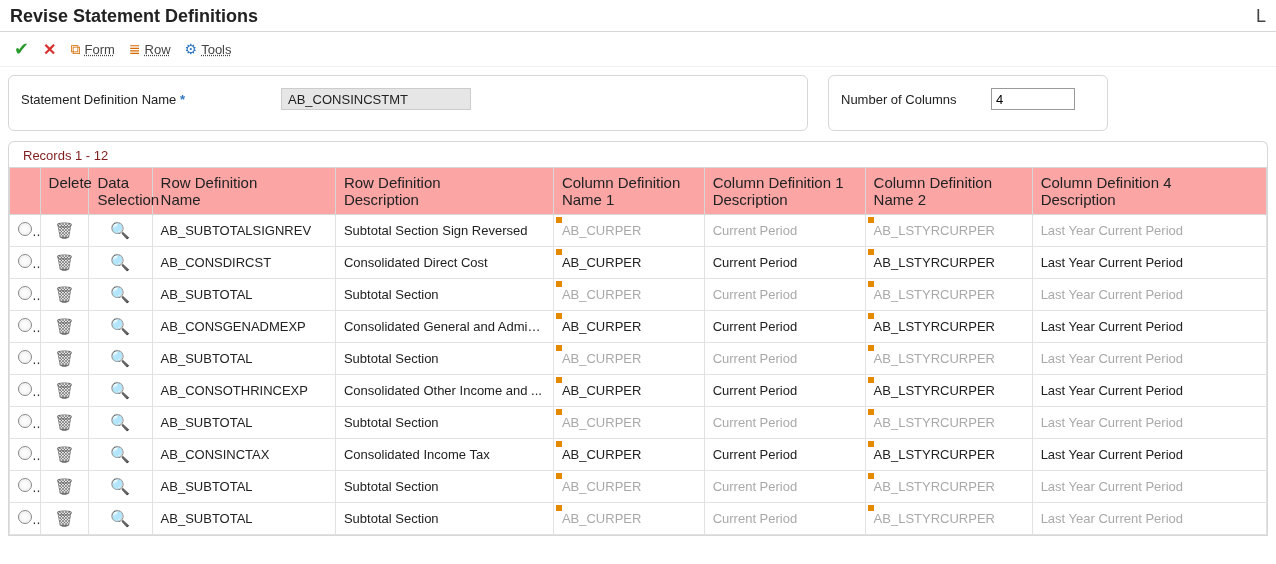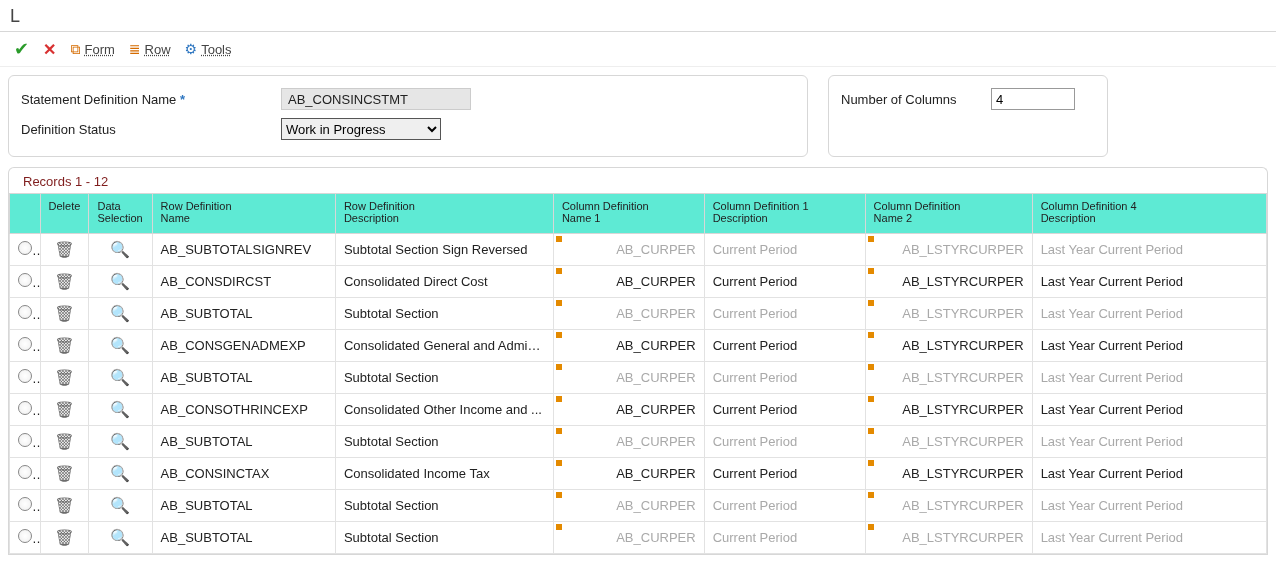--- a/index.html
+++ b/index.html
@@ -79,27 +79,27 @@
     padding:6px 14px 4px 14px;
     color:#7f1d1d;
     border:1px solid #d7d7d7;
     border-bottom:none;
     border-radius:6px 6px 0 0;
     margin:6px 8px 0 8px;
   }
   .grid-wrap { margin:0 8px; border:1px solid #d7d7d7; border-top:none; }
   table.grid { border-collapse:collapse; width:100%; table-layout:fixed;}
   table.grid th {
-    background:#5eead4;
+    background:#fca5a5;
     font-weight:normal;
     text-align:left;
     padding:6px 8px;
     border:1px solid #d7d7d7;
     color:#222;
-    font-size:11px;
+    font-size:15px;
     vertical-align:top;
     height:40px;
   }
   table.grid td {
     border:1px solid #e2e2e2;
     padding:4px 8px;
     font-size:13px;
     vertical-align:middle;
     height:32px;
     white-space:nowrap;
@@ -116,30 +116,31 @@
   .col-c2n   { width:164px;}
   .col-c2d   { width:230px;}
   .radio-dot {
     display:inline-block; width:14px; height:14px;
     border:1px solid #888; border-radius:50%;
     background:radial-gradient(#fff,#eee);
   }
   .trash { color:#6d6d6d; font-size:16px; }
   .mag   { color:#1e5da8; font-size:16px; font-weight:bold;}
   .dimmed { color:#a9a9a9;}
-  .orange-cell { position:relative;text-align:right; }
+  .orange-cell { position:relative; }
   .orange-cell::before {
     content:""; position:absolute; left:2px; top:2px;
     width:6px; height:6px; background:#e48a00;
   }
 </style>
 </head>
 <body>
 
 <div class="page-header">
+  <span>Revise Statement Definitions</span>
   <span class="right-letter">L</span>
 </div>
 
 <div class="toolbar">
   <span class="icon-check">✔</span>
   <span class="icon-x">✕</span>
   <div class="toolgrp">
     <span class="icon-form">⧉</span>
     <span class="lbl">Form</span>
   </div>
@@ -153,26 +154,20 @@
   </div>
 </div>
 
 <div class="form-region">
   <div class="panel panel-left">
     <div class="frow">
       <span class="flabel req">Statement Definition Name</span>
       <span class="ro-field">AB_CONSINCSTMT</span>
     </div>
     <div class="frow">
-    </div>
-    <div class="frow">
-      <span class="flabel">Definition Status</span>
-      <select class="sel">
-        <option>Work in Progress</option>
-      </select>
     </div>
   </div>
 
   <div class="panel panel-right">
     <div class="frow" style="width:100%;">
       <span class="flabel" style="width:150px">Number of Columns</span>
       <input type="text" class="num-field" value="4" style="">
     </div>
   </div>
 </div>

